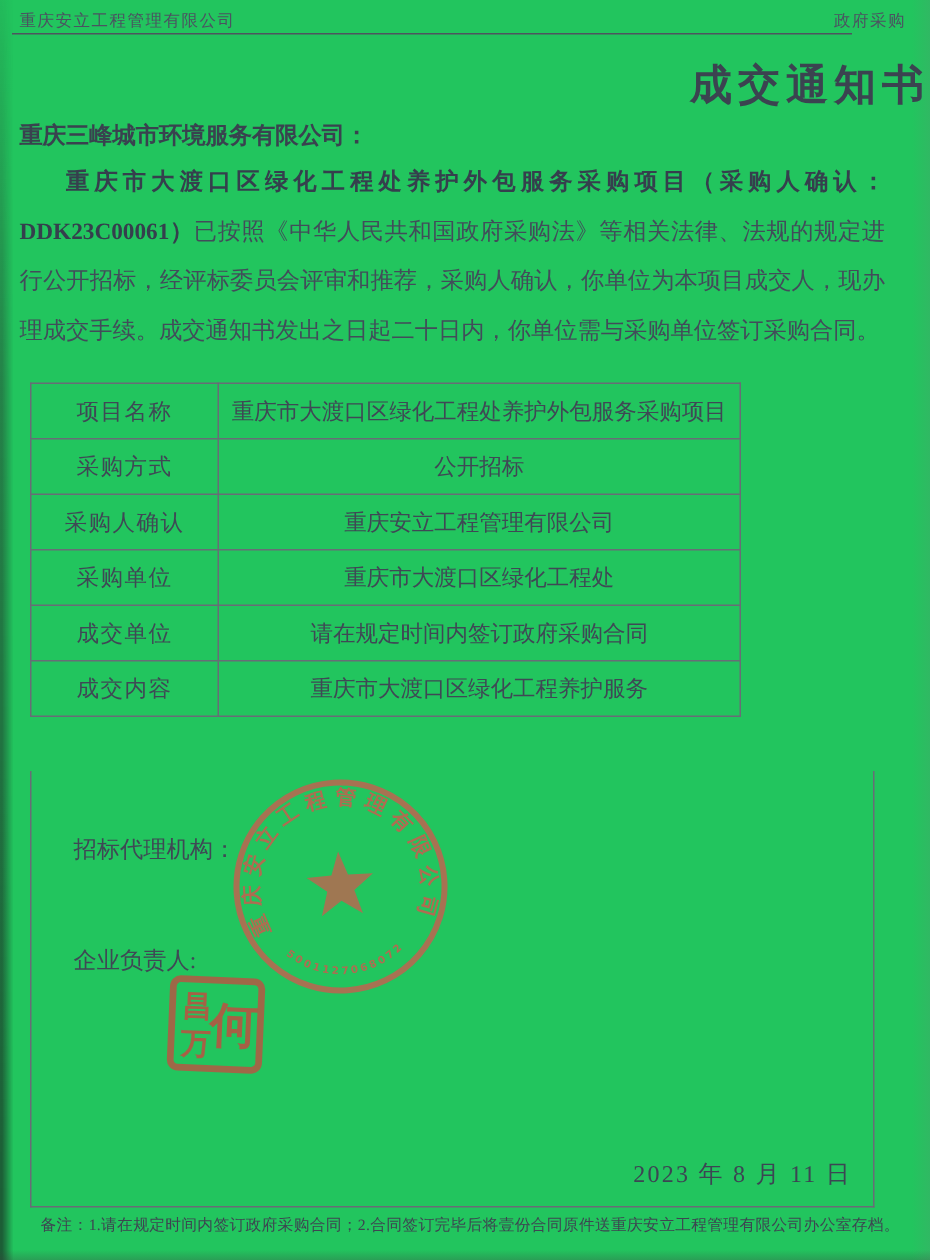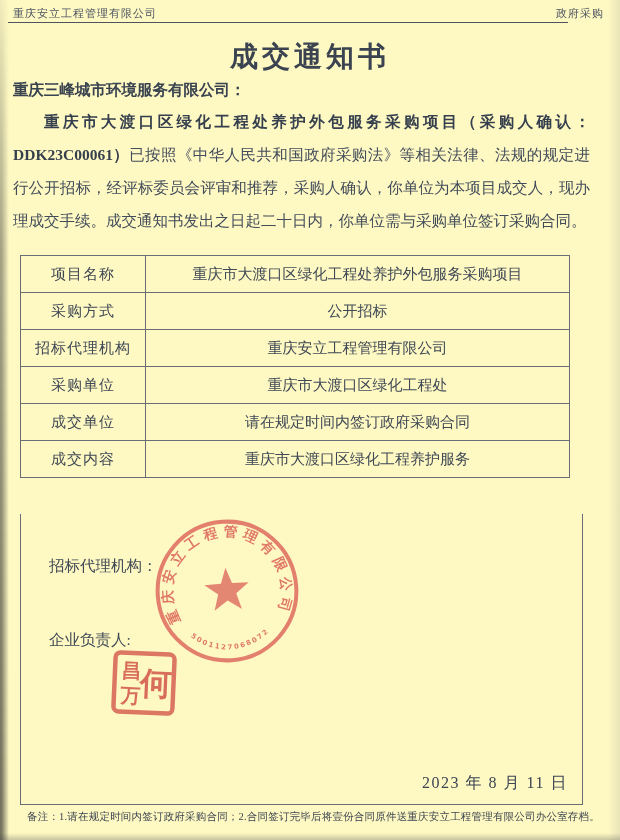--- a/index.html
+++ b/index.html
@@ -1,21 +1,21 @@
 <!DOCTYPE html>
 <html><head>
 <meta charset="utf-8">
 <style>
   html,body{margin:0;padding:0;background:#888;}
   .scan-page{
     position:relative;
     width:620px;height:840px;
     margin:0 auto;
     background:linear-gradient(115deg,#f7f6f3 0%,#f2f1ee 35%,#f4f3f0 65%,#edecd e 100%);
-    background-color:#fef9c3;
+    background-color:#22c55e;
     font-family:"Liberation Serif","DejaVu Serif",serif;
     color:#414b59;
     overflow:hidden;
   }
   
   .edge-left{
     position:absolute;left:0;top:0;bottom:0;width:9px;
     background:linear-gradient(to bottom,rgba(40,40,44,.06),rgba(40,40,44,.42) 30%,rgba(25,25,28,.6) 95%);
     -webkit-mask-image:linear-gradient(to right,#000 15%,transparent);
             mask-image:linear-gradient(to right,#000 15%,transparent);
@@ -32,35 +32,35 @@
     position:absolute;top:6px;left:13px;right:16px;
     display:flex;justify-content:space-between;align-items:flex-end;
     font-size:11px;letter-spacing:1px;color:#4b5361;
   }
   .header-rule{
     position:absolute;top:22px;left:8px;width:560px;height:0;
     border-top:1.6px solid #4e545f;
   }
   .doc-title{
     position:absolute;top:38px;left:0;width:100%;
-    text-align:center;font-size:28px;font-weight:bold;
+    text-align:right;font-size:28px;font-weight:bold;
     letter-spacing:4px;color:#3b4350;
   }
   .addressee{
     position:absolute;top:80px;left:13px;
     font-size:15.5px;font-weight:bold;color:#39424f;
   }
   .body-par{
     position:absolute;top:105px;left:13px;width:577px;
     font-size:15.5px;line-height:33px;text-align:justify;
     text-indent:2em;color:#424c5a;
   }
   .body-par b{color:#353f4d;}
   .info-table{
-    position:absolute;top:255px;left:20px;width:550px;
+    position:absolute;top:255px;left:20px;width:474px;
     border-collapse:collapse;table-layout:fixed;
   }
   .info-table td{
     border:1px solid #686d76;height:36px;
     font-size:15px;text-align:center;vertical-align:middle;
     color:#3f4855;padding:0 4px;
   }
   .info-table td.lbl{width:116px;letter-spacing:1px;}
   .sign-box{
     position:absolute;top:514px;left:20px;width:561px;height:290px;
@@ -106,21 +106,21 @@
     <tbody>
       <tr>
         <td class="lbl">项目名称</td>
         <td>重庆市大渡口区绿化工程处养护外包服务采购项目</td>
       </tr>
       <tr>
         <td class="lbl">采购方式</td>
         <td>公开招标</td>
       </tr>
       <tr>
-        <td class="lbl">招标代理机构</td>
+        <td class="lbl">采购人确认</td>
         <td>重庆安立工程管理有限公司</td>
       </tr>
       <tr>
         <td class="lbl">采购单位</td>
         <td>重庆市大渡口区绿化工程处</td>
       </tr>
       <tr>
         <td class="lbl">成交单位</td>
         <td>请在规定时间内签订政府采购合同</td>
       </tr>

